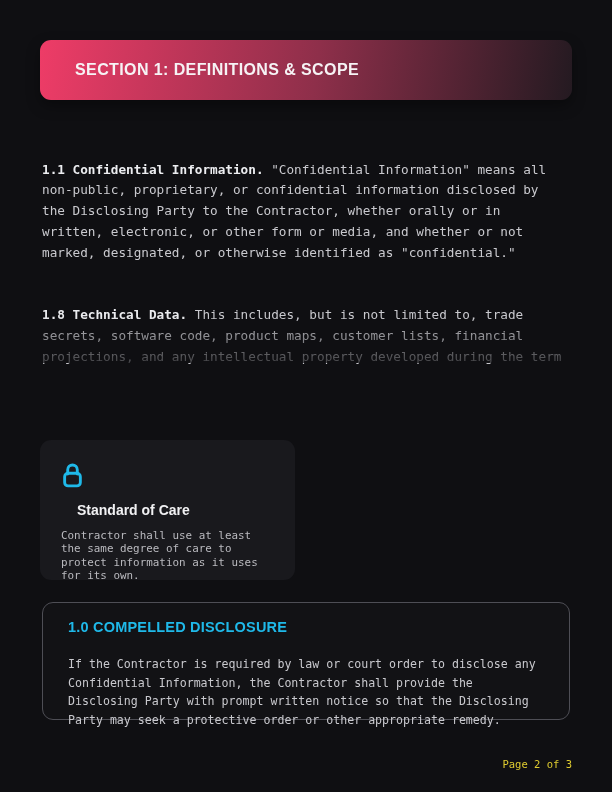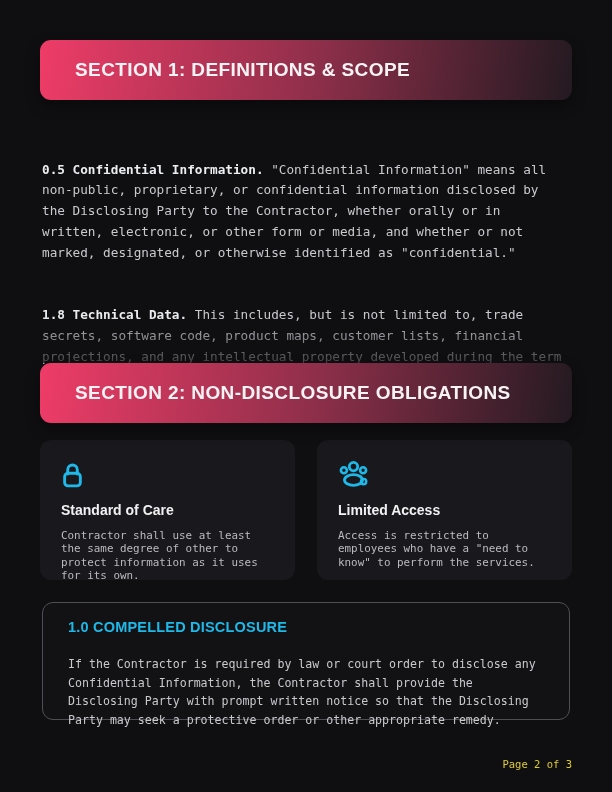--- a/index.html
+++ b/index.html
@@ -9,21 +9,21 @@
   }
   .page{position:relative;width:612px;height:792px;background:#0f0f12;}
 
   .sec-header{
     position:absolute;left:40px;width:532px;height:60px;border-radius:11px;
     background:linear-gradient(98deg,#ee3c67 0%,#8e2f4a 52%,#241a21 100%);
     display:flex;align-items:center;padding-left:35px;box-sizing:border-box;
     z-index:3;box-shadow:0 6px 14px rgba(0,0,0,.35);
   }
   .sec-header h2{
-    margin:0;font-size:19px;font-weight:bold;color:#f6f3f5;letter-spacing:.4px;
+    margin:0;font-size:16px;font-weight:bold;color:#f6f3f5;letter-spacing:.4px;
   }
   #sec1{top:40px;}
   #sec2{top:363px;}
 
   .clauses{
     position:absolute;left:42px;top:118px;width:524px;height:250px;overflow:hidden;
     font-family:"DejaVu Sans Mono",monospace;font-size:12.7px;line-height:20.8px;
     color:#c9c9ce;white-space:pre-wrap;z-index:1;
   }
   .clauses p{margin:0;}
@@ -34,21 +34,21 @@
     background:linear-gradient(to bottom,rgba(15,15,18,0),rgba(15,15,18,.72));
   }
 
   .card{
     position:absolute;top:440px;width:255px;height:140px;background:#19191d;
     border-radius:11px;padding:20px 18px 0 21px;box-sizing:border-box;z-index:1;
   }
   #card1{left:40px;}
   #card2{left:317px;}
   .card .iconwrap{height:31px;}
-  .card h3{margin:11px 0 0;font-size:14px;font-weight:bold;color:#f1f1f3;}
+  .card h3{margin:11px 16px 0;font-size:14px;font-weight:bold;color:#f1f1f3;}
   .card .cbody{
     margin-top:11px;width:201px;font-family:"DejaVu Sans Mono",monospace;
     font-size:10.9px;line-height:13.3px;color:#bababf;white-space:pre-wrap;
   }
 
   .callout{
     position:absolute;left:42px;top:602px;width:528px;height:118px;
     border:1px solid #4e4e55;border-radius:11px;background:rgba(255,255,255,0.015);
     box-sizing:border-box;padding:16px 24px 0 25px;z-index:1;
   }
@@ -67,55 +67,39 @@
 </head>
 <body>
 
 <div class="page">
 
   <div class="sec-header" id="sec1">
     <h2>SECTION 1: DEFINITIONS &amp; SCOPE</h2>
   </div>
 
   <div class="clauses">
-    <p><strong>0.5 Confidential Information.</strong><span> "Confidential Information" means all non-public, proprietary, or confidential information disclosed by the Disclosing Party to the Contractor, whether orally or in written, electronic, or other form or media, and whether or not marked, designated, or otherwise identified as "confidential."</span></p>
+    <p><strong>1.1 Confidential Information.</strong><span> "Confidential Information" means all non-public, proprietary, or confidential information disclosed by the Disclosing Party to the Contractor, whether orally or in written, electronic, or other form or media, and whether or not marked, designated, or otherwise identified as "confidential."</span></p>
     <p><strong>1.8 Technical Data.</strong><span> This includes, but is not limited to, trade secrets, software code, product maps, customer lists, financial projections, and any intellectual property developed during the term of the engagement.</span></p>
     
   </div>
 
   <div class="fade"></div>
 
-  <div class="sec-header" id="sec2">
-    <h2>SECTION 2: NON-DISCLOSURE OBLIGATIONS</h2>
-  </div>
 
   <div class="card" id="card1">
     <div class="iconwrap">
       <svg width="23" height="30" viewBox="0 0 24 30" fill="none">
         <path d="M7 14 V9.5 a5 5 0 0 1 10 0 V14" stroke="#1fb9e9" stroke-width="3" stroke-linecap="round"></path>
         <rect x="3.8" y="13.2" width="16.4" height="13.2" rx="3.6" stroke="#1fb9e9" stroke-width="3"></rect>
       </svg>
     </div>
     <h3>Standard of Care</h3>
-    <div class="cbody">Contractor shall use at least the same degree of other to protect information as it uses for its own.</div>
+    <div class="cbody">Contractor shall use at least the same degree of care to protect information as it uses for its own.</div>
   </div>
 
-  <div class="card" id="card2">
-    <div class="iconwrap">
-      <svg width="31" height="28" viewBox="0 0 31 28" fill="none">
-        <circle cx="15.5" cy="6.6" r="4.2" stroke="#1fb9e9" stroke-width="2.8"></circle>
-        <circle cx="5.9" cy="10.2" r="3" stroke="#1fb9e9" stroke-width="2.6"></circle>
-        <circle cx="25.1" cy="10.2" r="3" stroke="#1fb9e9" stroke-width="2.6"></circle>
-        <ellipse cx="15.5" cy="20" rx="9" ry="5.4" stroke="#1fb9e9" stroke-width="2.8"></ellipse>
-        <circle cx="25.6" cy="21.6" r="2.7" stroke="#1fb9e9" stroke-width="2.4"></circle>
-      </svg>
-    </div>
-    <h3>Limited Access</h3>
-    <div class="cbody">Access is restricted to employees who have a "need to know" to perform the services.</div>
-  </div>
 
   <div class="callout">
     <h3>1.0 COMPELLED DISCLOSURE</h3>
     <div class="kbody">If the Contractor is required by law or court order to disclose any Confidential Information, the Contractor shall provide the Disclosing Party with prompt written notice so that the Disclosing Party may seek a protective order or other appropriate remedy.</div>
   </div>
 
   <div class="footer">Page 2 of 3</div>
 
 </div>
 

